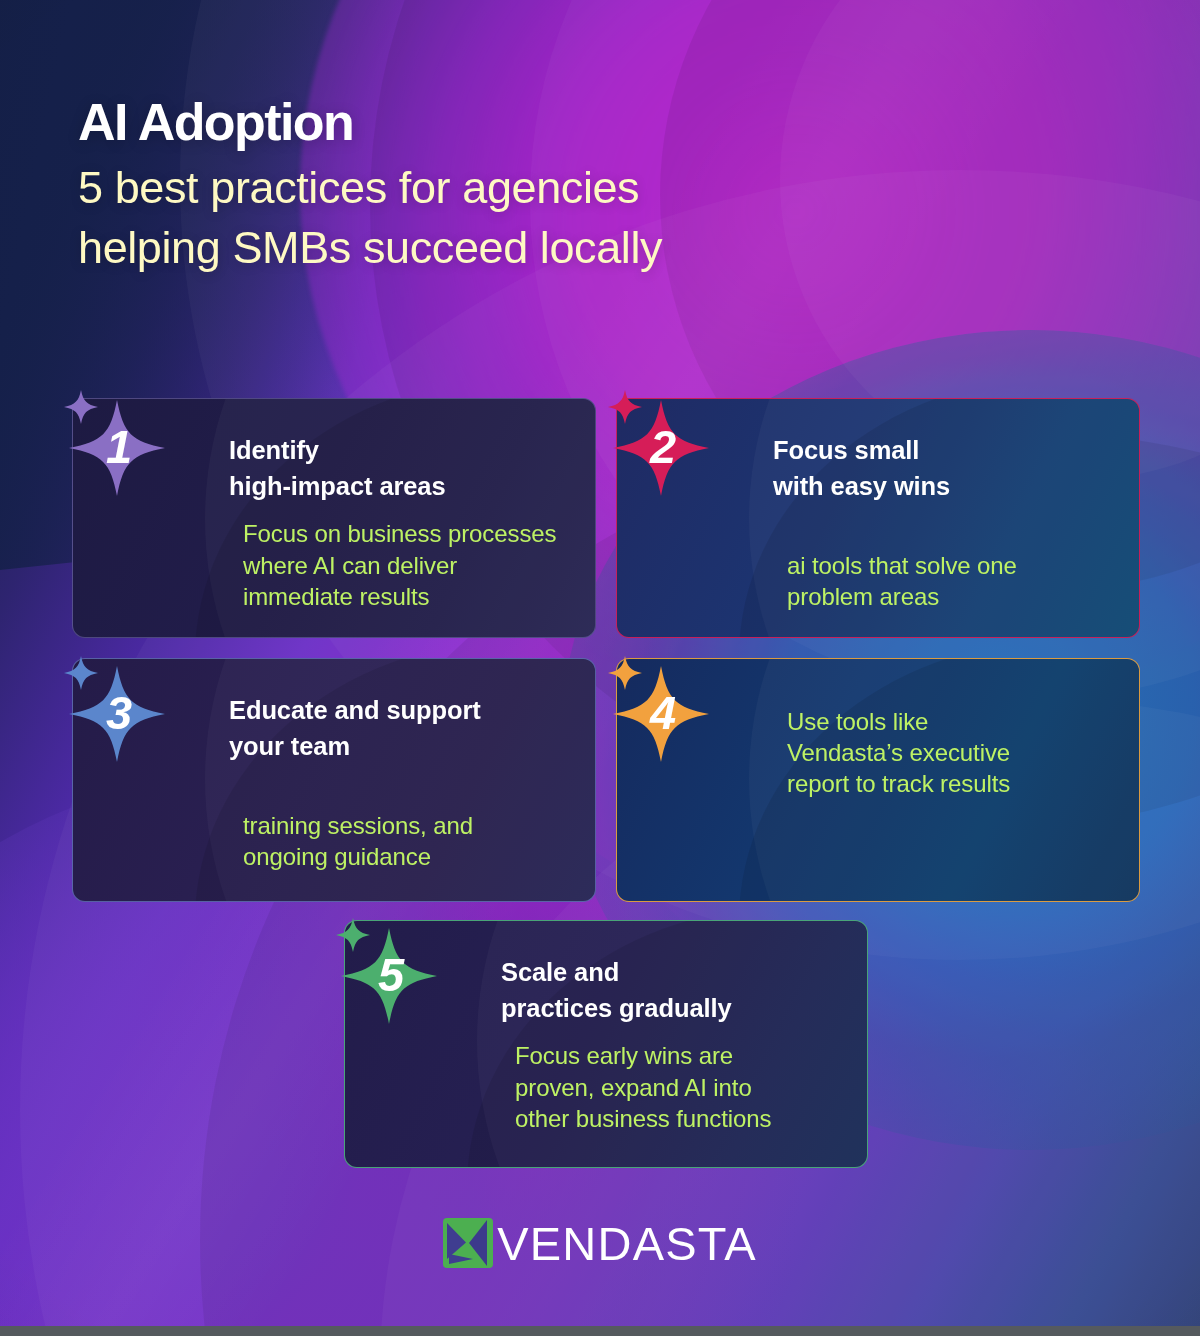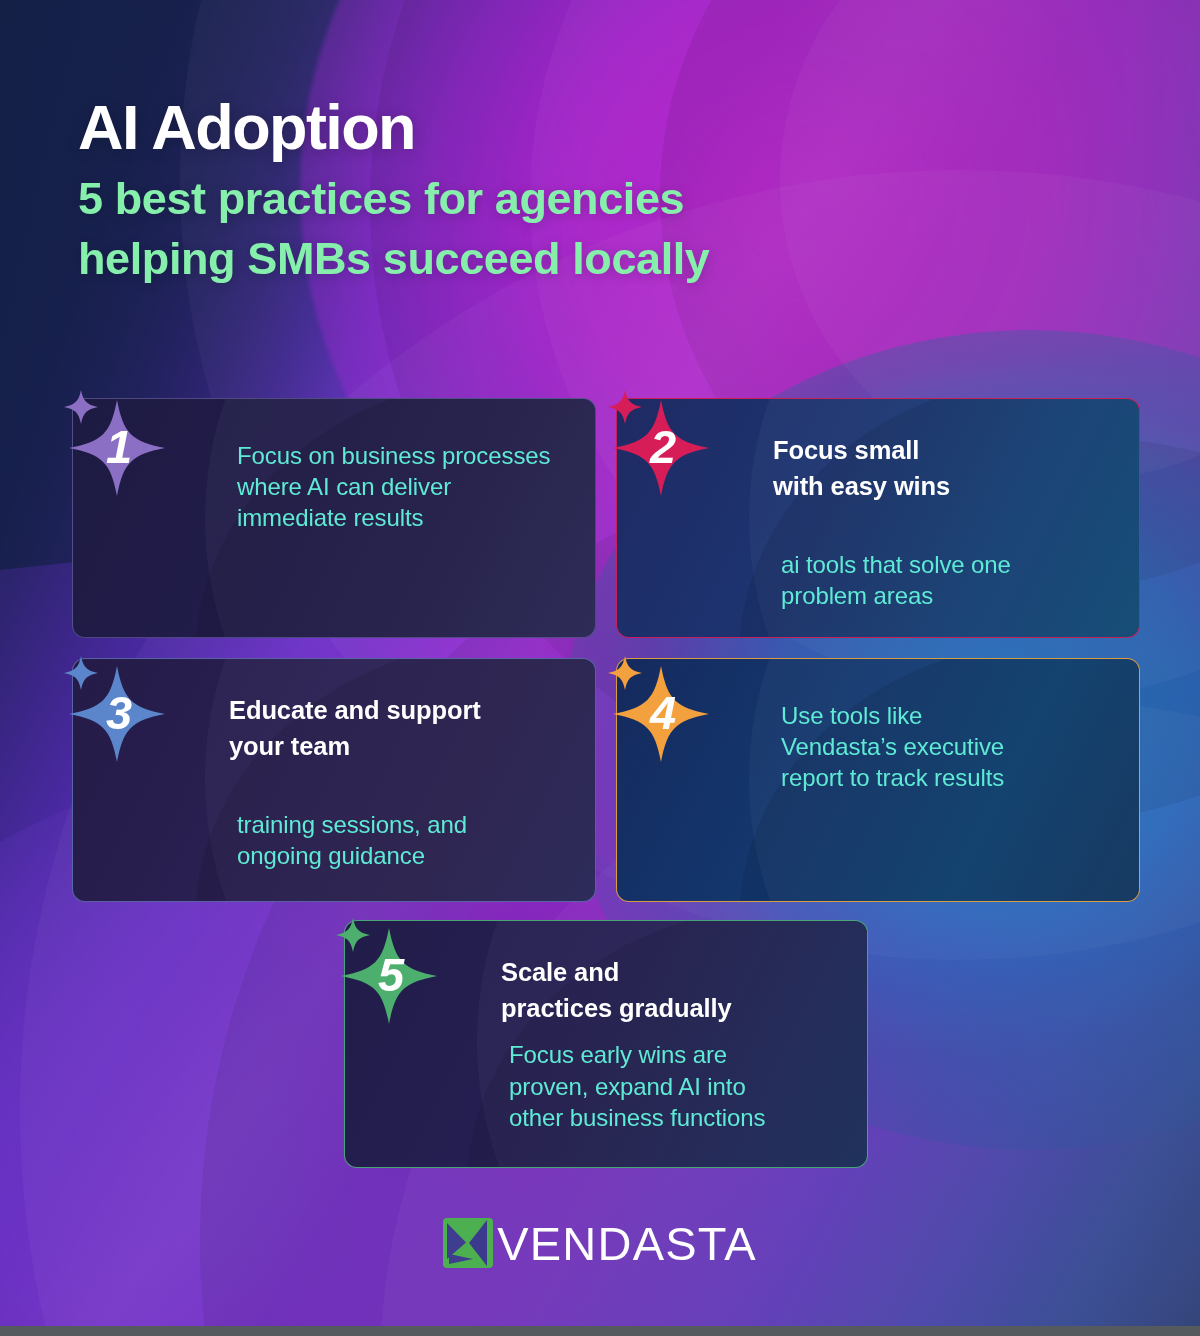--- a/index.html
+++ b/index.html
@@ -126,32 +126,32 @@
     position: absolute; inset: 0;
     background: radial-gradient(ellipse 130% 110% at 50% 50%,
       rgba(0,0,0,0) 55%, rgba(0,0,0,0.16) 100%);
   }
 
   
   .content { position: relative; z-index: 5; }
 
   .header { position: absolute; left: 78px; top: 96px; width: 900px; }
   .title {
-    font-size: 63px;
+    font-size: 52px;
     font-weight: 700;
     color: #ffffff;
     letter-spacing: -1.6px;
     line-height: 1.0;
     margin: 0 0 10px 0;
     text-shadow: 0 2px 14px rgba(0,0,0,0.22);
   }
   .subtitle {
     font-size: 45px;
-    font-weight: 700;
-    color: #86efac;
+    font-weight: 400;
+    color: #fef9c3;
     line-height: 1.33;
     letter-spacing: -0.4px;
     margin: 0;
     text-shadow: 0 2px 12px rgba(0,0,0,0.20);
   }
 
   
   .card {
     position: absolute;
     border-radius: 13px;
@@ -176,24 +176,24 @@
     font-size: 25.5px;
     font-weight: 700;
     color: #ffffff;
     line-height: 1.42;
     letter-spacing: -0.1px;
     margin: 0 0 13px 0;
   }
   .card-body {
     font-size: 24px;
     font-weight: 400;
-    color: #5eead4;
+    color: #bef264;
     line-height: 1.30;
     letter-spacing: -0.1px;
-    margin: 8px;
+    margin: 14px;
   }
 
   
   .star-badge {
     position: absolute;
     width: 124px;
     height: 124px;
     z-index: 8;
     pointer-events: none;
   }
@@ -316,20 +316,24 @@
         <div class="card-arc2"></div>
       </div>
       <div class="star-badge">
         <svg viewBox="0 0 124 124" aria-hidden="true">
           <path fill="#8a6fc4" d="M26 4 C28.4 15.4 31.6 18.6 43 21 C31.6 23.4 28.4 26.6 26 38 C23.6 26.6 20.4 23.4 9 21 C20.4 18.6 23.6 15.4 26 4 Z"></path>
           <path fill="#8a6fc4" d="M62 14 C68.5 47.5 76.5 55.5 110 62 C76.5 68.5 68.5 76.5 62 110 C55.5 76.5 47.5 68.5 14 62 C47.5 55.5 55.5 47.5 62 14 Z"></path>
         </svg>
         <div class="star-num">1</div>
       </div>
       <div class="card-text">
+        <h2 class="card-title">
+          <span>Identify</span><br>
+          <span>high-impact areas</span>
+        </h2>
         <p class="card-body">
           <span>Focus on business processes</span><br>
           <span>where AI can deliver</span><br>
           <span>immediate results</span>
         </p>
       </div>
     </div>
 
     <div class="card" id="card2">
       <div class="card-inner">

